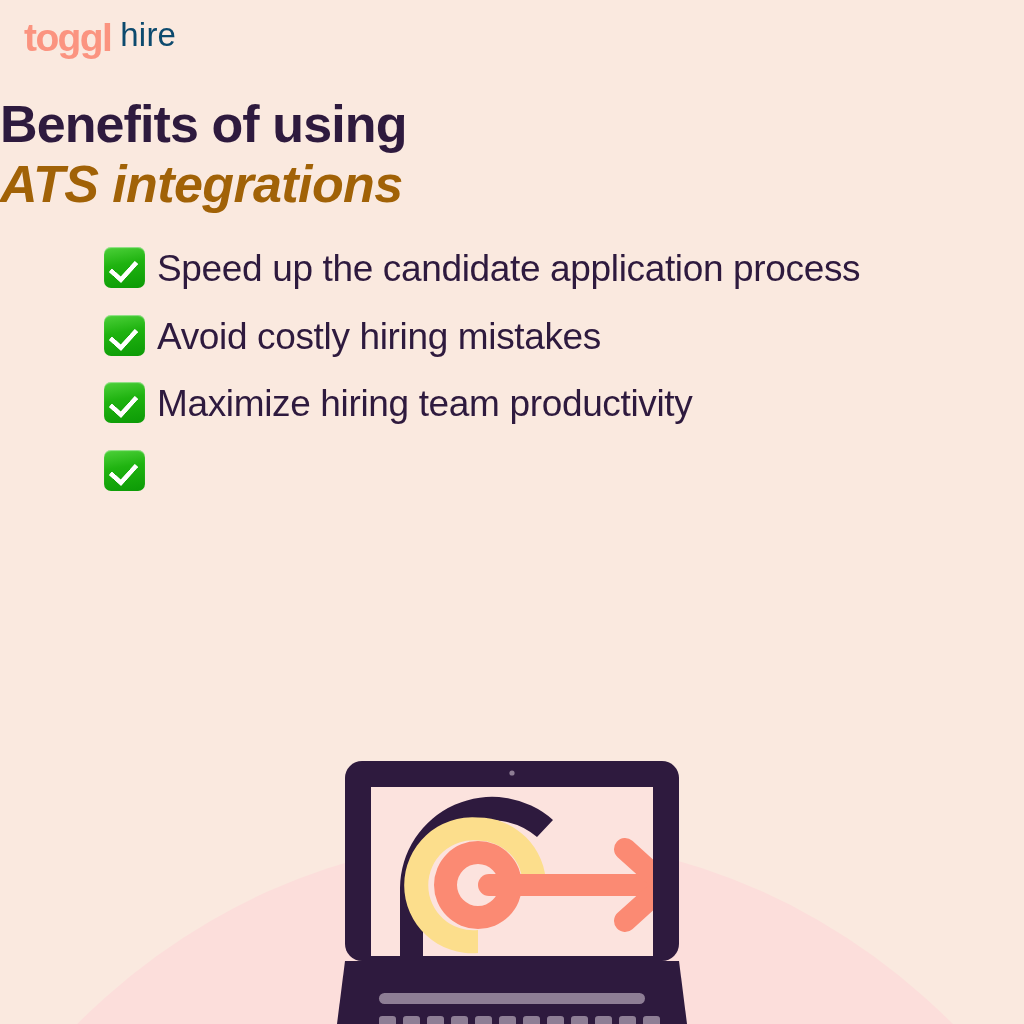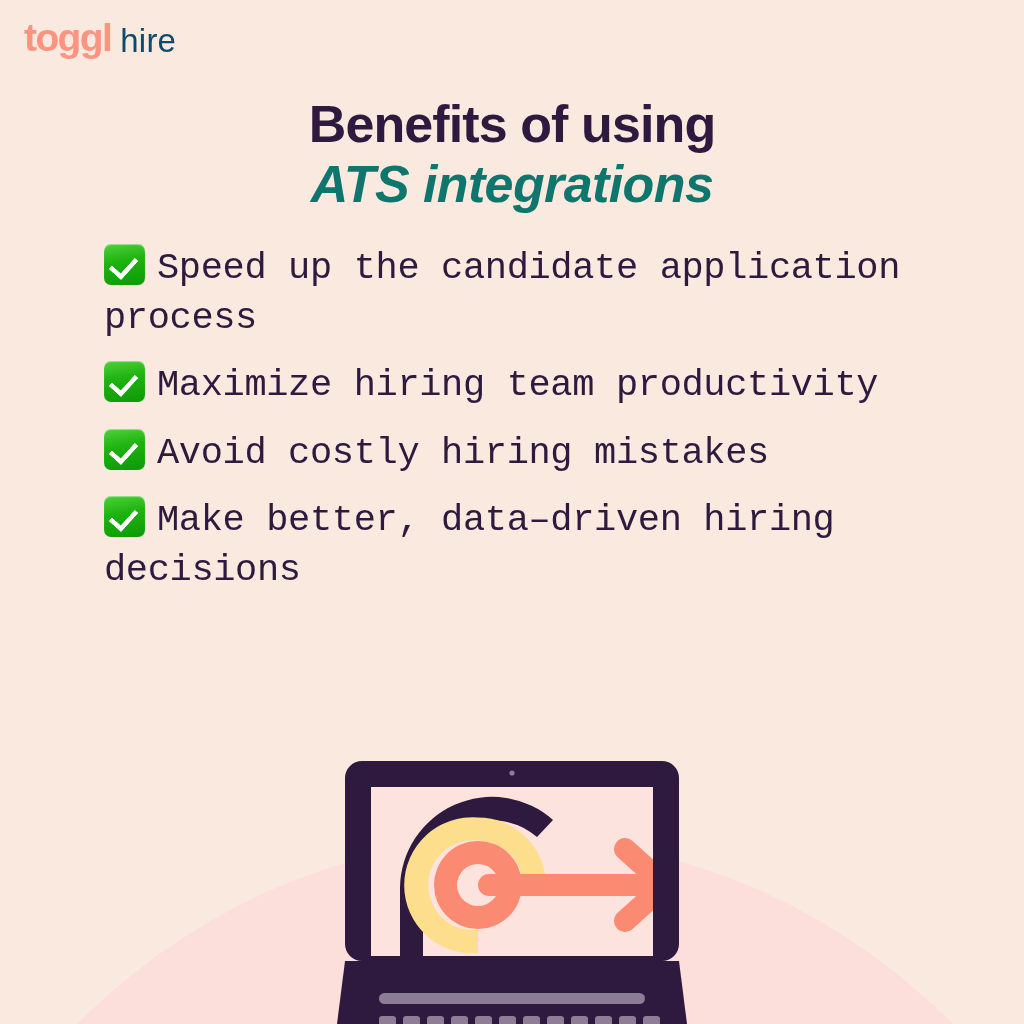--- a/index.html
+++ b/index.html
@@ -28,21 +28,21 @@
     z-index: 0;
   }
 
   
   #logo {
     position: absolute;
     left: 24px;
     top: 18px;
     z-index: 5;
     display: flex;
-    align-items: flex-end;
+    align-items: flex-start;
     gap: 9px;
   }
   #logo .logo-toggl {
     font-size: 39px;
     font-weight: 700;
     letter-spacing: -1.6px;
     color: #FB9480;
     line-height: 1;
   }
   #logo .logo-hire {
@@ -52,48 +52,47 @@
     color: #0c4a6e;
     line-height: 1;
   }
 
   
   #title-block {
     position: absolute;
     left: 0;
     top: 95px;
     width: 1024px;
-    text-align: center;
+    text-align: left;
     z-index: 5;
   }
   #title-line-1 {
     font-size: 52px;
     font-weight: 700;
     color: #2E1A3E;
     letter-spacing: -0.9px;
     line-height: 1.12;
   }
   #title-line-2 {
     font-size: 52px;
     font-weight: 700;
     font-style: italic;
-    color: #0f766e;
+    color: #a16207;
     letter-spacing: -0.6px;
     line-height: 1.15;
     margin-top: 2px;
   }
 
   
   #benefits-list {
     position: absolute;
     left: 104px;
     top: 244px;
     width: 830px;
     z-index: 5;
-    font-family: Liberation Mono, monospace;
   }
   .benefit-item {
     display: block;
     font-size: 37px;
     font-weight: 400;
     color: #2E1A3E;
     line-height: 1.34;
     letter-spacing: -0.35px;
     margin-bottom: 18px;
     text-indent: 0;
@@ -150,29 +149,29 @@
 </div>
 
 <div id="benefits-list">
 
   <div class="benefit-item">
     <span class="check-box"></span><span class="benefit-text">Speed up the candidate application process</span>
   </div>
 
 
   <div class="benefit-item">
+    <span class="check-box"></span><span class="benefit-text">Avoid costly hiring mistakes</span>
+  </div>
+
+  <div class="benefit-item">
     <span class="check-box"></span><span class="benefit-text">Maximize hiring team productivity</span>
   </div>
 
   <div class="benefit-item">
-    <span class="check-box"></span><span class="benefit-text">Avoid costly hiring mistakes</span>
-  </div>
-
-  <div class="benefit-item">
-    <span class="check-box"></span><span class="benefit-text">Make better, data–driven hiring decisions</span>
+    <span class="check-box"></span>
   </div>
 
 
 </div>
 
 <div id="laptop">
   <svg width="350" height="263" viewBox="0 0 350 263" xmlns="http://www.w3.org/2000/svg">
 
     <rect x="8" y="0" width="334" height="200" rx="17" ry="17" fill="#2E1A3E"></rect>
 

